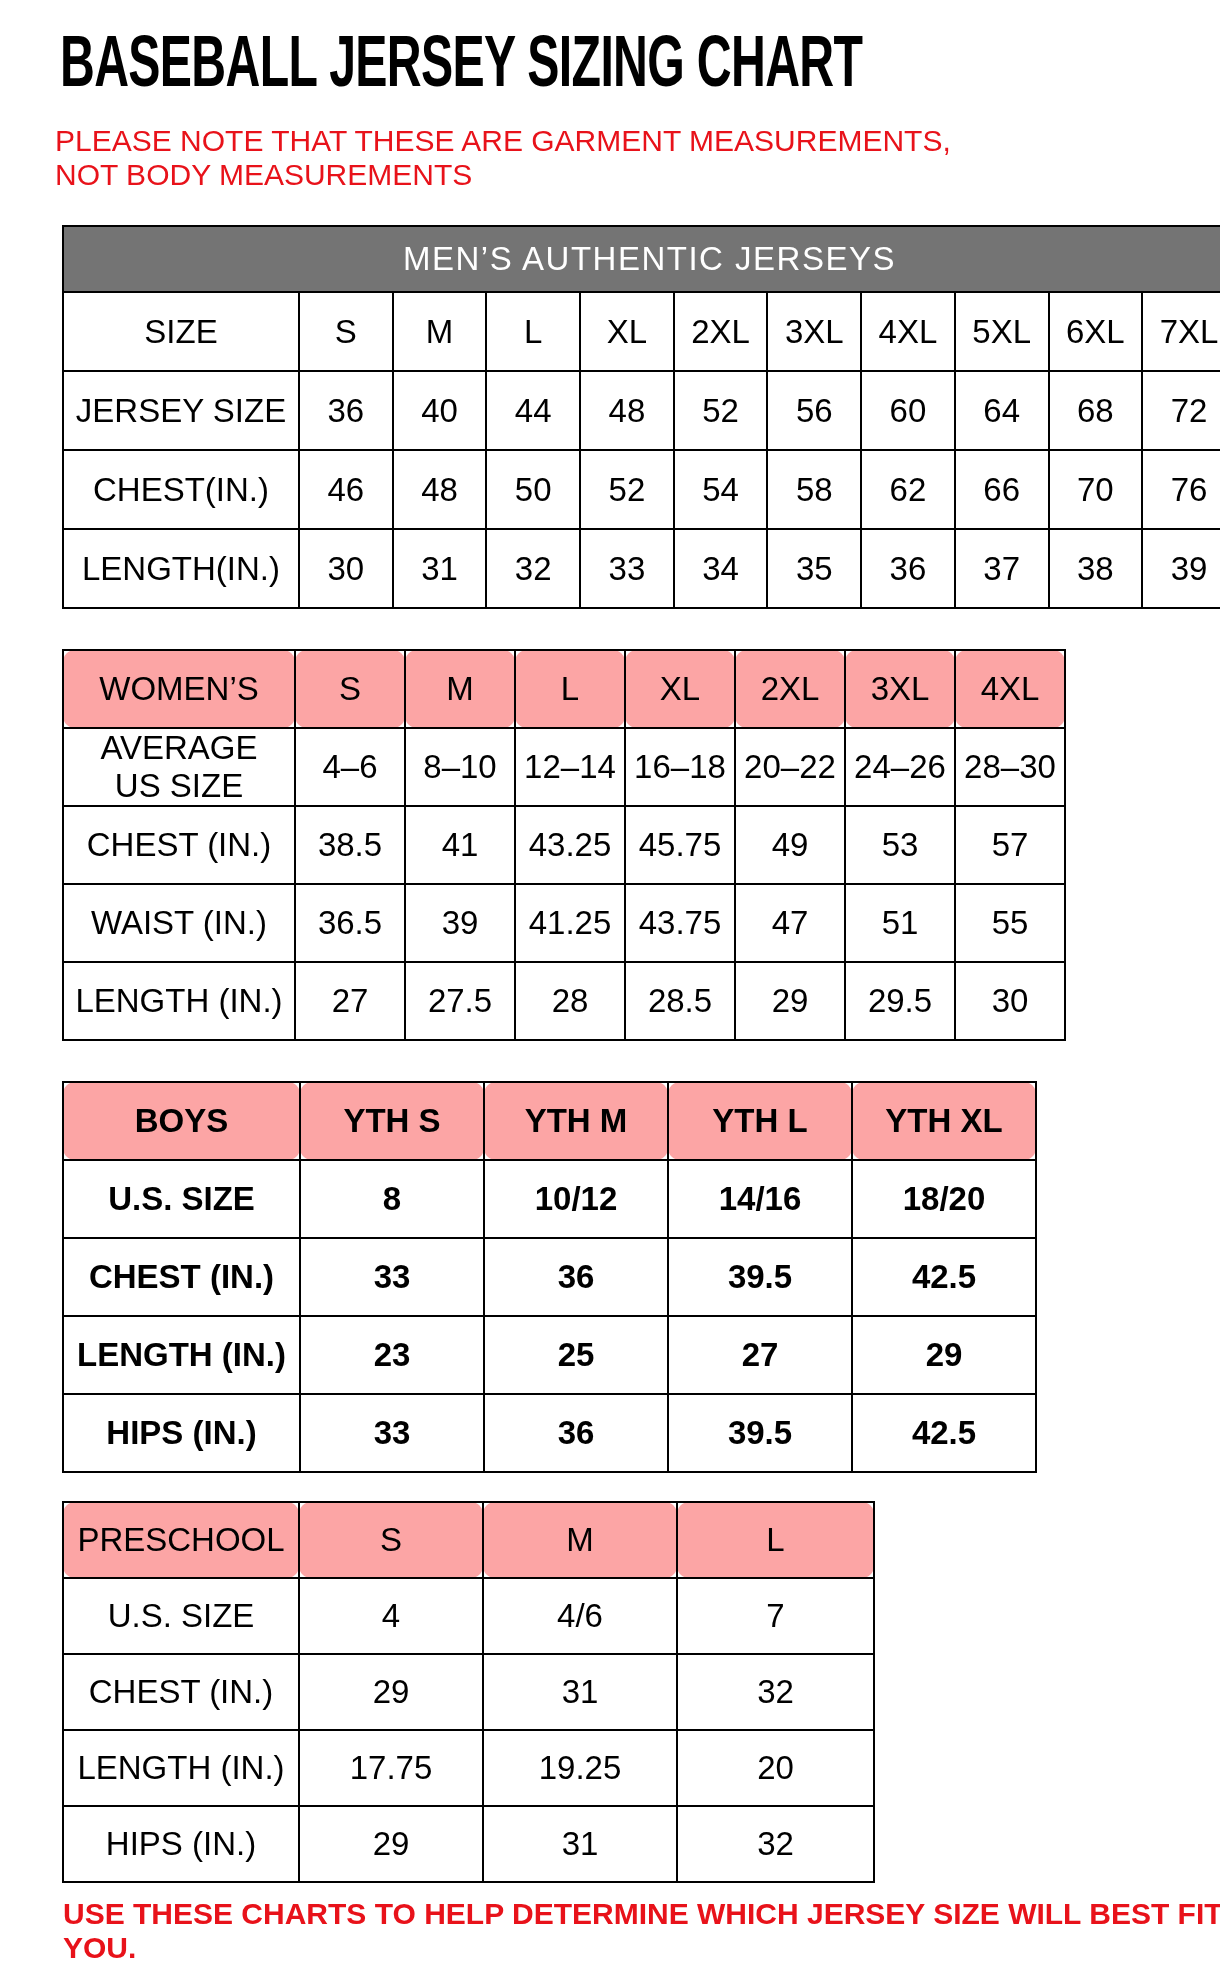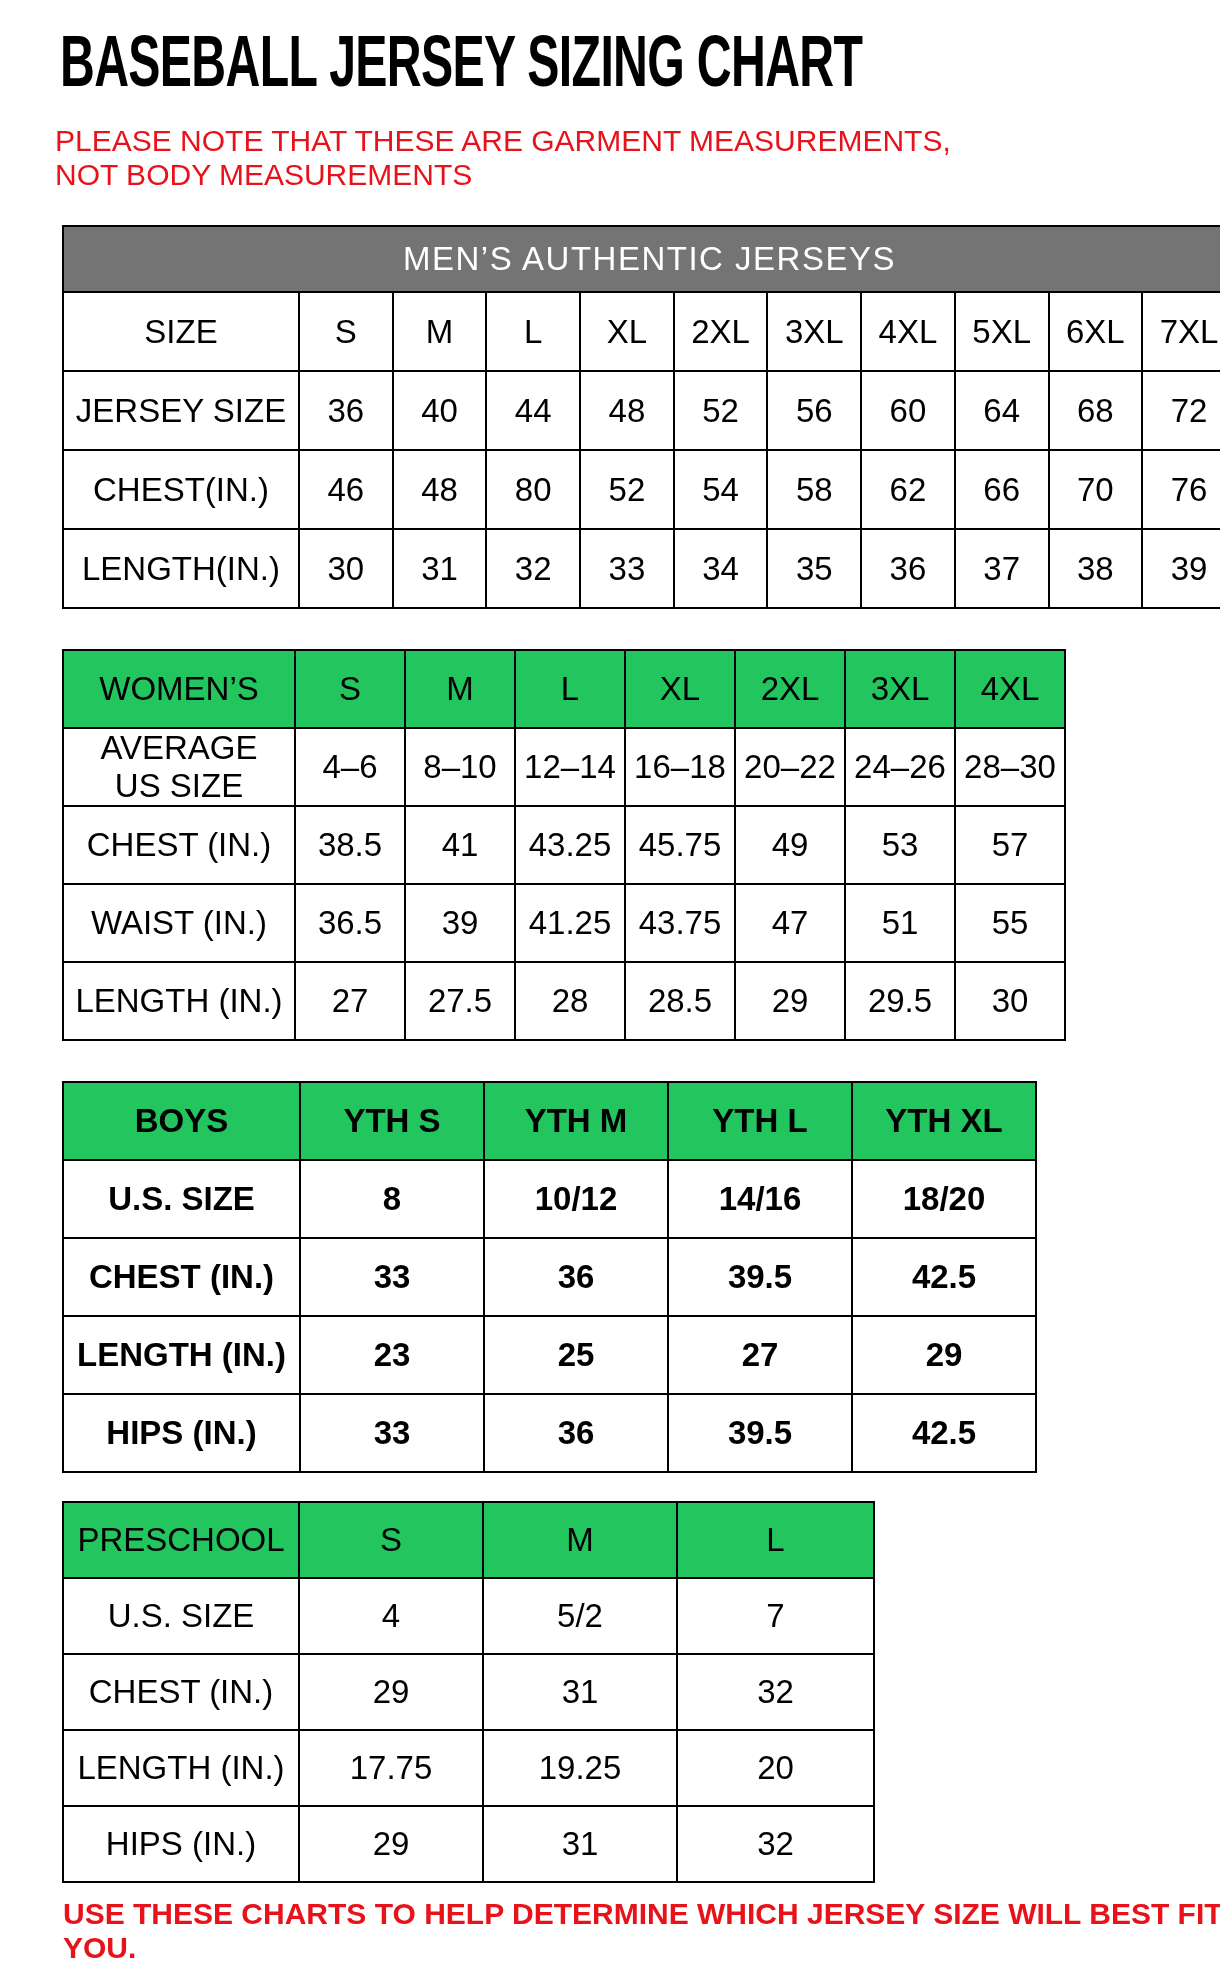--- a/index.html
+++ b/index.html
@@ -8,21 +8,21 @@
   .title{margin:28px 0 0 33px;font-size:72px;font-weight:bold;color:#000;
          line-height:0.92;white-space:nowrap;letter-spacing:-1px;
          transform:scaleX(0.67);transform-origin:left top;}
   .note{margin:30px 0 0 28px;max-width:950px;font-size:30px;line-height:34px;
         color:#e8121a;font-weight:400;}
   table.tbl{border-collapse:collapse;table-layout:fixed;margin-left:35px;background:#fff;}
   table.tbl td{border:2px solid #000;text-align:center;vertical-align:middle;
                font-size:33px;color:#000;padding:0;white-space:pre-line;overflow:hidden;}
   .banner-cell{background:#747474;color:#fff !important;font-size:41px;
                letter-spacing:1.5px;height:64px;}
-  .gray-header-row td{background:#22c55e;color:#fff;border-bottom-width:4px;}
+  .gray-header-row td{background:#fca5a5;color:#fff;border-bottom-width:4px;border-radius:12px;}
   .mens{width:1175px;margin-top:33px;}
   .mens .plain-header-row td,.mens .data-row td{height:77px;}
   .womens{width:1004px;margin-top:40px;}
   .womens td{height:76px;}
   .boys{width:975px;margin-top:40px;font-weight:bold;}
   .boys td{height:76px;}
   .preschool{width:811px;margin-top:28px;}
   .preschool td{height:74px;}
   .footer{margin:14px 0 0 36px;font-size:30px;line-height:34px;color:#e8121a;font-weight:700;}
 </style>
@@ -67,21 +67,21 @@
           <td class="value-cell">56</td>
           <td class="value-cell">60</td>
           <td class="value-cell">64</td>
           <td class="value-cell">68</td>
           <td class="value-cell">72</td>
         </tr>
         <tr class="data-row">
           <td class="label-cell">CHEST(IN.)</td>
           <td class="value-cell">46</td>
           <td class="value-cell">48</td>
-          <td class="value-cell">80</td>
+          <td class="value-cell">50</td>
           <td class="value-cell">52</td>
           <td class="value-cell">54</td>
           <td class="value-cell">58</td>
           <td class="value-cell">62</td>
           <td class="value-cell">66</td>
           <td class="value-cell">70</td>
           <td class="value-cell">76</td>
         </tr>
         <tr class="data-row">
           <td class="label-cell">LENGTH(IN.)</td>
@@ -213,21 +213,21 @@
     <tbody>
         <tr class="gray-header-row">
           <td class="label-cell">PRESCHOOL</td>
           <td class="head-cell">S</td>
           <td class="head-cell">M</td>
           <td class="head-cell">L</td>
         </tr>
         <tr class="data-row">
           <td class="label-cell">U.S. SIZE</td>
           <td class="value-cell">4</td>
-          <td class="value-cell">5/2</td>
+          <td class="value-cell">4/6</td>
           <td class="value-cell">7</td>
         </tr>
         <tr class="data-row">
           <td class="label-cell">CHEST (IN.)</td>
           <td class="value-cell">29</td>
           <td class="value-cell">31</td>
           <td class="value-cell">32</td>
         </tr>
         <tr class="data-row">
           <td class="label-cell">LENGTH (IN.)</td>

